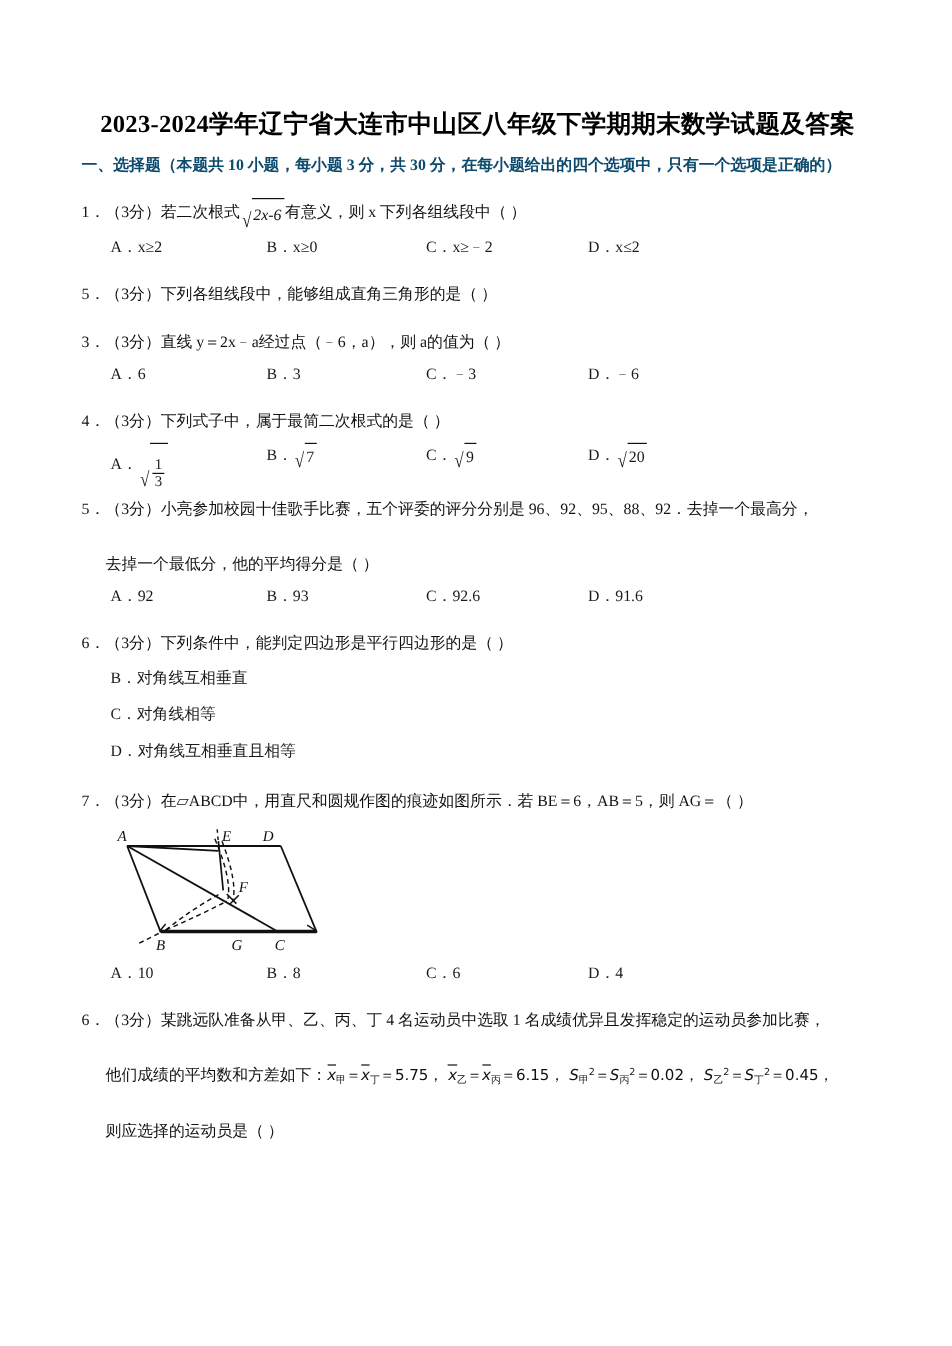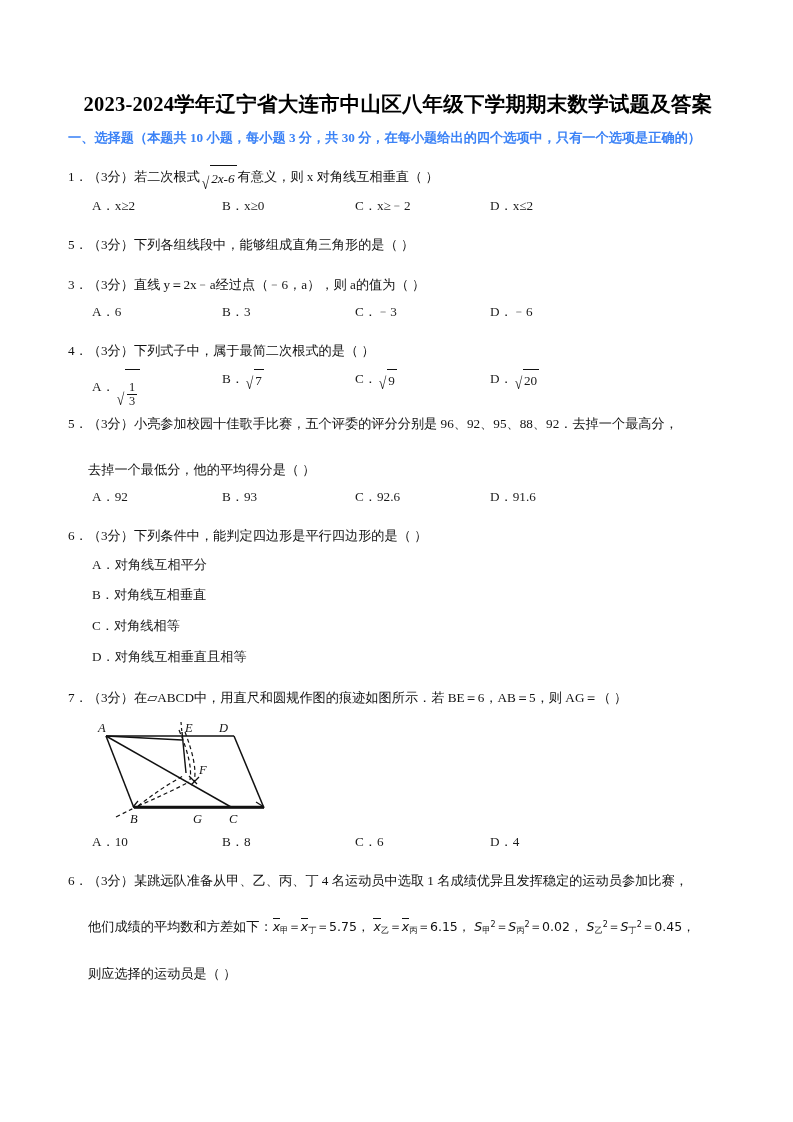--- a/index.html
+++ b/index.html
@@ -41,21 +41,21 @@
     color: #000;
   }
 
   
   .section-head {
     font-size: 13.2px;
     font-weight: bold;
     line-height: 1.95;
     margin-top: 2px;
     text-align: justify;
-    color: #3b82f6;
+    color: #0c4a6e;
   }
 
   
   .question {
     margin-top: 13px;
   }
   .q-stem {
     font-size: 13.2px;
     line-height: 2.0;
     text-align: justify;
@@ -162,21 +162,21 @@
 
     <h1 class="doc-title">2023-2024学年辽宁省大连市中山区八年级下学期期末数学试题及答案</h1>
 
     <div class="section-head">一、选择题（本题共 10 小题，每小题 3 分，共 30 分，在每小题给出的四个选项中，只有一个选项是正确的）</div>
 
     <div class="question">
       <div class="q-stem">
         <span>1．（3分）若二次根式</span><span class="sqrt">
             <span class="rad">√</span>
             <span class="radicand it">2x-6</span>
-          </span><span>有意义，则 x 对角线互相垂直（      ）</span>
+          </span><span>有意义，则 x 下列各组线段中（      ）</span>
       </div>
       <div class="q-opts">
         <span class="opt c1">A．x≥2</span>
         <span class="opt c2">B．x≥0</span>
         <span class="opt c3">C．x≥﹣2</span>
         <span class="opt c4">D．x≤2</span>
       </div>
     </div>
 
     <div class="question">
@@ -227,21 +227,20 @@
         <span class="opt c1">A．92</span>
         <span class="opt c2">B．93</span>
         <span class="opt c3">C．92.6</span>
         <span class="opt c4">D．91.6</span>
       </div>
     </div>
 
     <div class="question">
       <div class="q-stem">6．（3分）下列条件中，能判定四边形是平行四边形的是（      ）</div>
       <div class="q-opts-stack">
-        <div class="opt-line">A．对角线互相平分</div>
         <div class="opt-line">B．对角线互相垂直</div>
         <div class="opt-line">C．对角线相等</div>
         <div class="opt-line">D．对角线互相垂直且相等</div>
       </div>
     </div>
 
     <div class="question">
       <div class="q-stem">7．（3分）在▱ABCD中，用直尺和圆规作图的痕迹如图所示．若 BE＝6，AB＝5，则 AG＝（      ）</div>
 
       <div class="figure-wrap">

